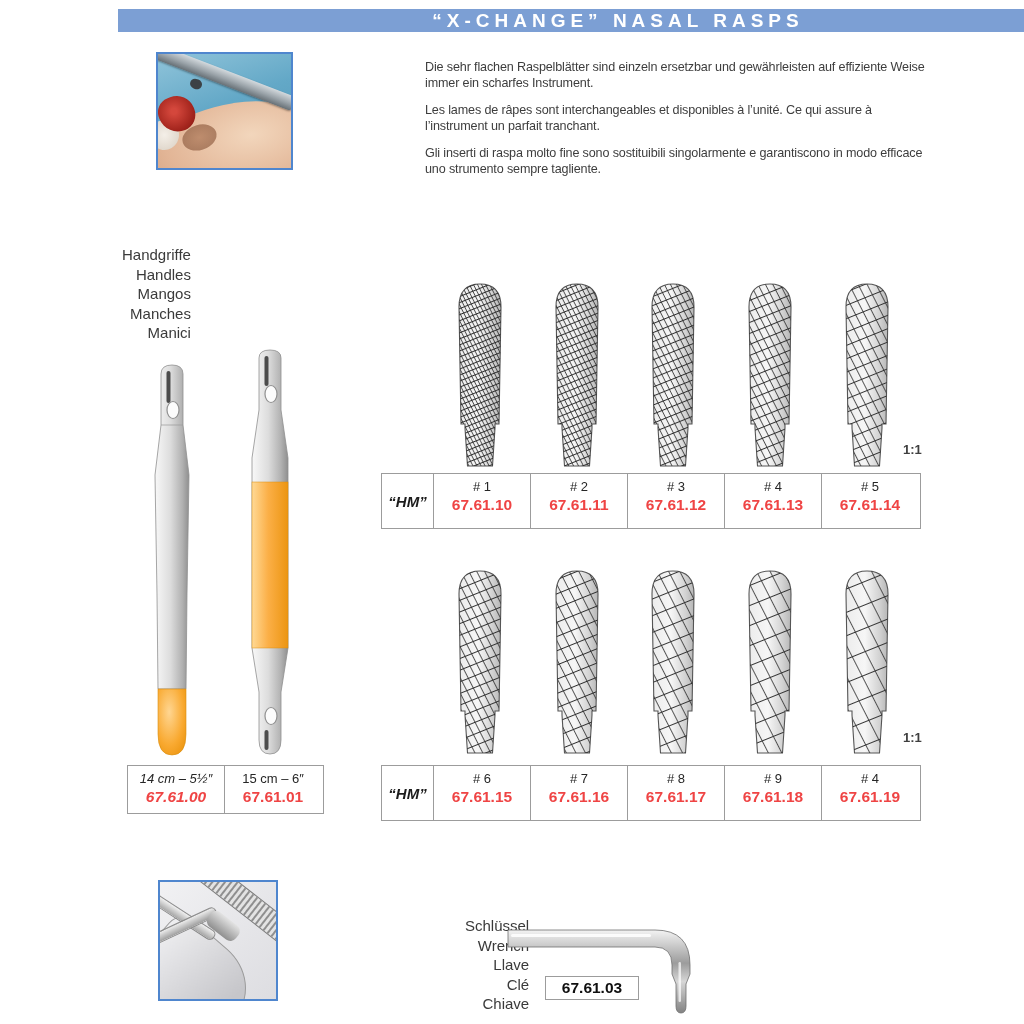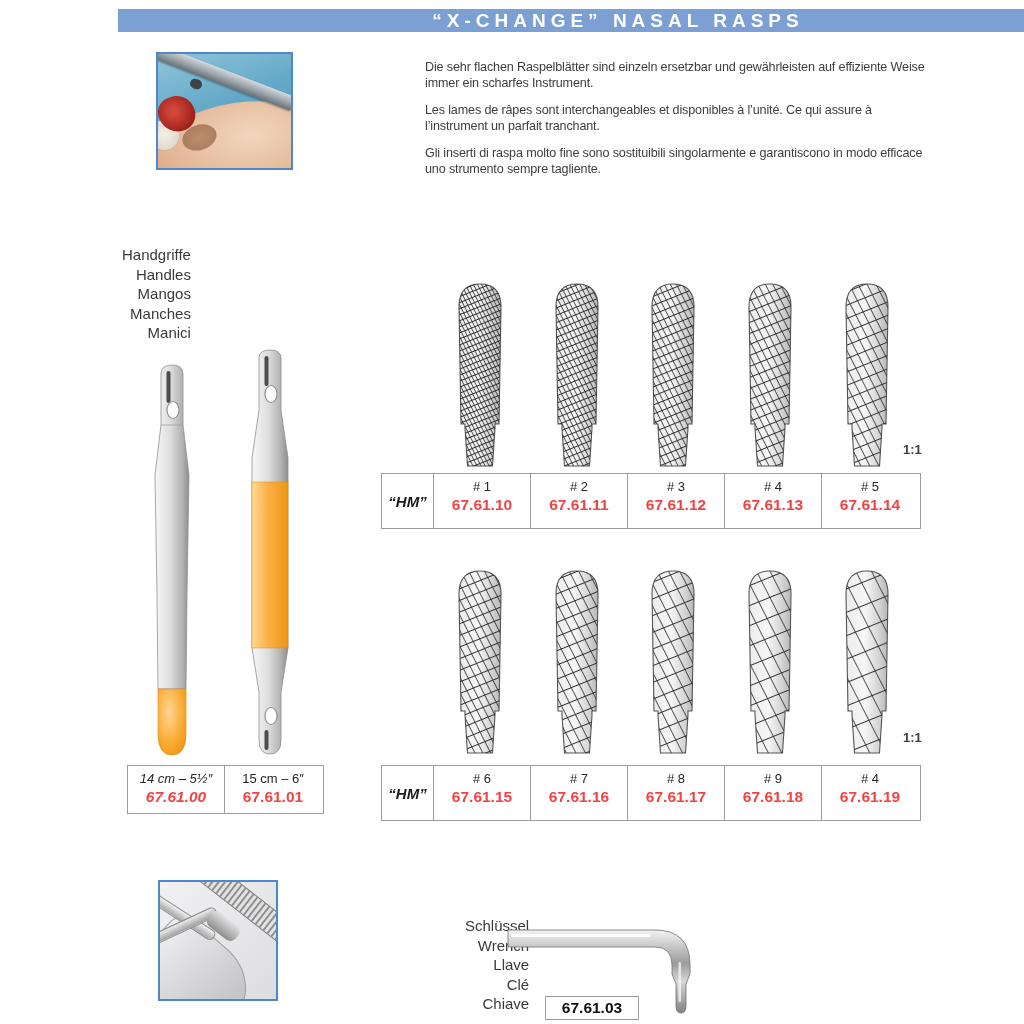--- a/index.html
+++ b/index.html
@@ -79,21 +79,21 @@
 
   
   .rasp-row{left:381px;width:536px;height:188px;}
   .rasp-row-1{top:281px;}
   .rasp-row-2{top:568px;}
   .rasp{position:absolute;top:0;}
 
   .scale-label{font-size:13px;font-weight:bold;color:#3f3f3f;}
 
   
-  .code-box{left:545px;top:996px;width:94px;height:24px;border:1px solid var(--table-border-gray,#9C9C9C);
+  .code-box{left:545px;top:976px;width:94px;height:24px;border:1px solid var(--table-border-gray,#9C9C9C);
     box-sizing:border-box;text-align:center;line-height:22px;font-size:15.5px;font-weight:bold;color:#0f0f0f;}
 
   .handles-svg{left:128px;top:344px;}
   .wrench-svg{left:505px;top:922px;}
 </style>
 </head>
 <body>
 
 <div class="abs banner">“X-CHANGE” NASAL RASPS</div>
 

